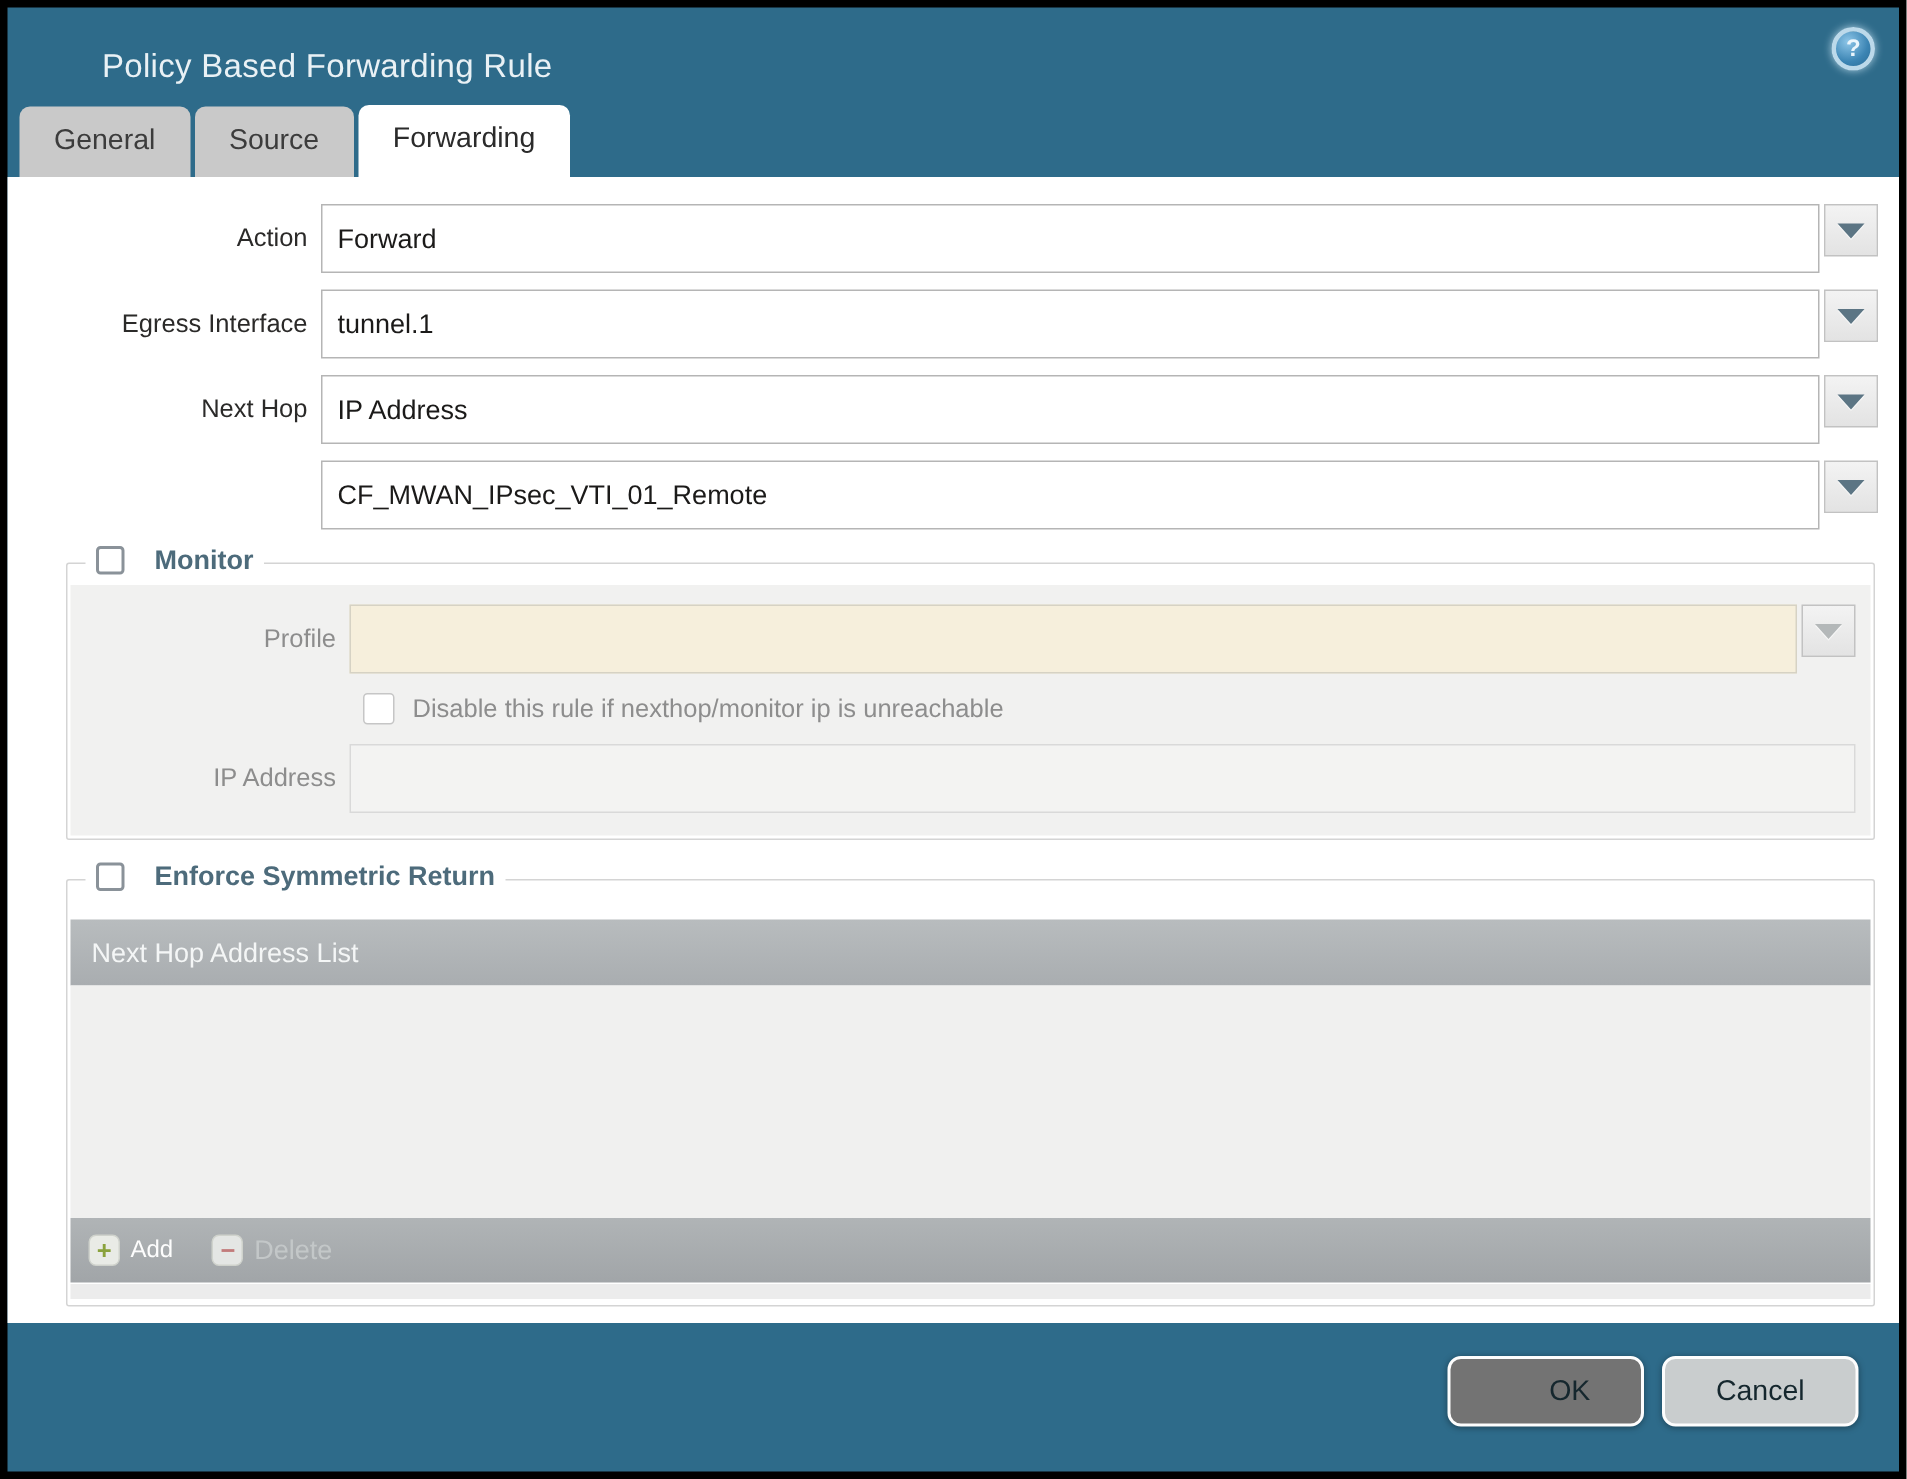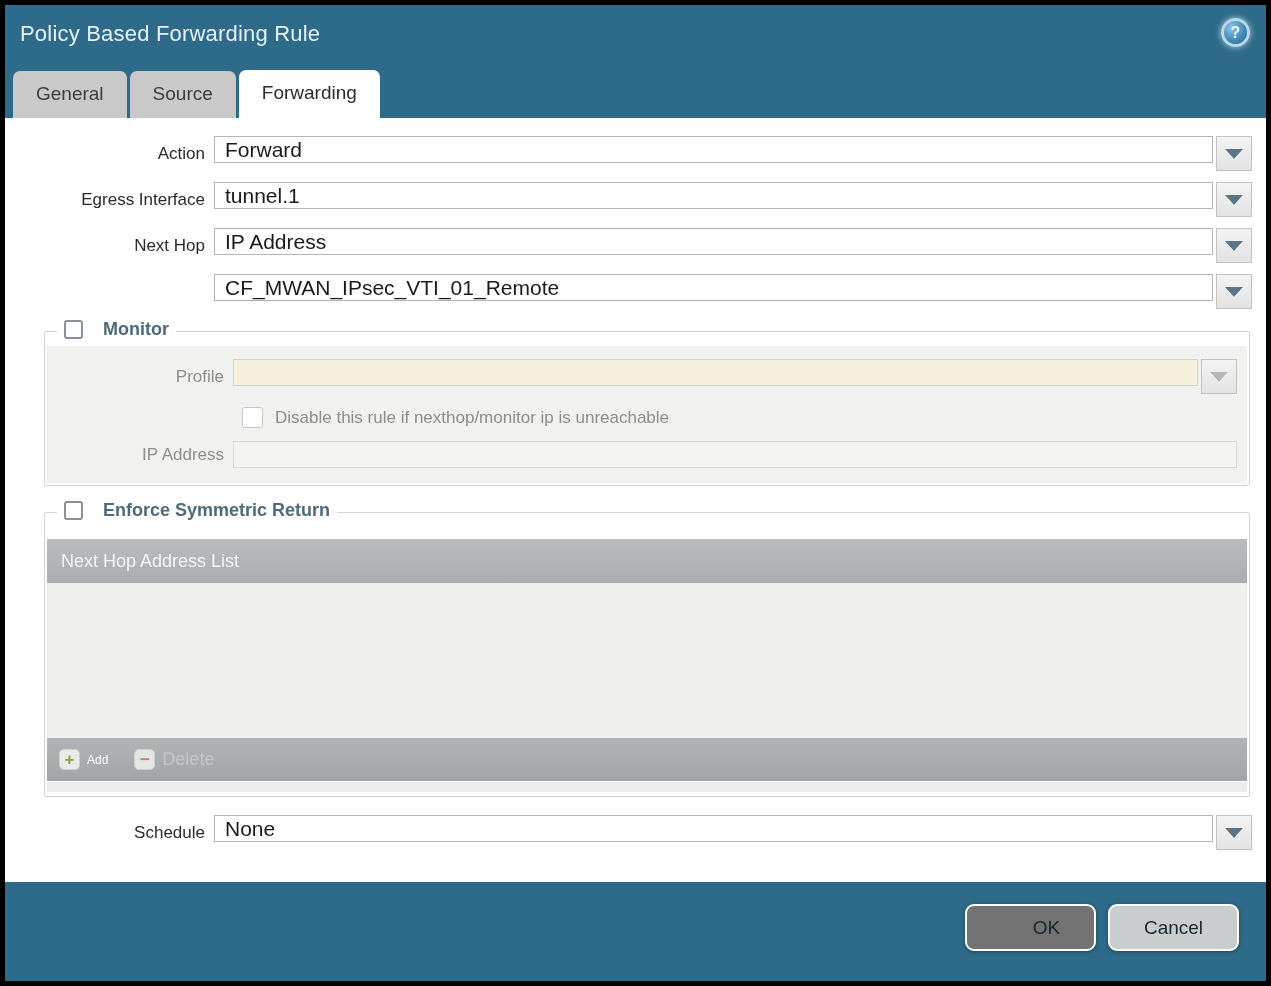--- a/index.html
+++ b/index.html
@@ -11,24 +11,25 @@
   }
   .window {
     width: 100%; height: 100%;
     background: #2e6b8a;
     display: flex; flex-direction: column;
     position: relative;
   }
   
   .titlebar {
     height: 62px;
-    display: flex; 
+    display: flex; align-items: center;
     padding: 16px 18px 0 15px;
     color: #e9f1f5;
     position: relative;
+    margin-left: 48px;
   }
   .title { font-size: 22px; font-weight: 400; letter-spacing: .2px; }
   .help-btn {
     position: absolute; right: 16px; top: 13px;
     width: 29px; height: 29px; border-radius: 50%;
     background: radial-gradient(circle at 35% 30%, #8ec6e8, #3c85b4 60%, #2a6c97);
     border: 3px solid #bcd9ea;
     box-shadow: 0 0 6px rgba(210,235,250,.8);
     color: #eaf5fc; font-size: 16px; font-weight: bold;
     display: flex; align-items: center; justify-content: center;
@@ -71,24 +72,24 @@
     width: 201px;
     text-align: right;
     padding-right: 9px;
     font-size: 17px;
     color: #2b2a29;
     flex: 0 0 auto;
   }
   .combo { display: flex; flex: 1; align-items: stretch; }
   .combo input {
     flex: 1;
-    height: 27px;
+    height: 46px;
     border: 1px solid #b5b5b5;
     font-family: "Liberation Sans", sans-serif;
-    font-size: 21px;
+    font-size: 18px;
     color: #1b1a19;
     padding: 0 10px;
     background: #fff;
     outline: none;
   }
   .dd-btn {
     width: 36px; height: 35px;
     margin-left: 3px;
     border: 1px solid #c2c2c2;
     background: linear-gradient(#f3f3f3, #e3e3e3);
@@ -171,21 +172,21 @@
   }
   .tbl-btn { display: flex; align-items: center; gap: 7px; cursor: pointer; }
   .tbl-btn .badge {
     width: 21px; height: 21px; border-radius: 5px;
     background: #e9ebe6;
     border: 1px solid #cfd2cc;
     display: flex; align-items: center; justify-content: center;
     font-size: 17px; font-weight: bold; line-height: 1;
   }
   .tbl-btn.add .badge { color: #8aa23c; }
-  .tbl-btn.add .lbl { color: #fdfdfd; font-size: 12px; }
+  .tbl-btn.add .lbl { color: #fdfdfd; font-size: 16px; }
   .tbl-btn.del { cursor: default; }
   .tbl-btn.del .badge { color: #c27b7b; background: #e4e6e4; }
   .tbl-btn.del .lbl { color: #c3c7c8; font-size: 18px; }
   .sym-scroll { height: 10px; background: #ececec; margin-top: 1px; }
   
   .footer {
     flex: 1;
     display: flex; justify-content: flex-end; align-items: center;
     gap: 12px;
     padding: 0 27px 8px 0;

